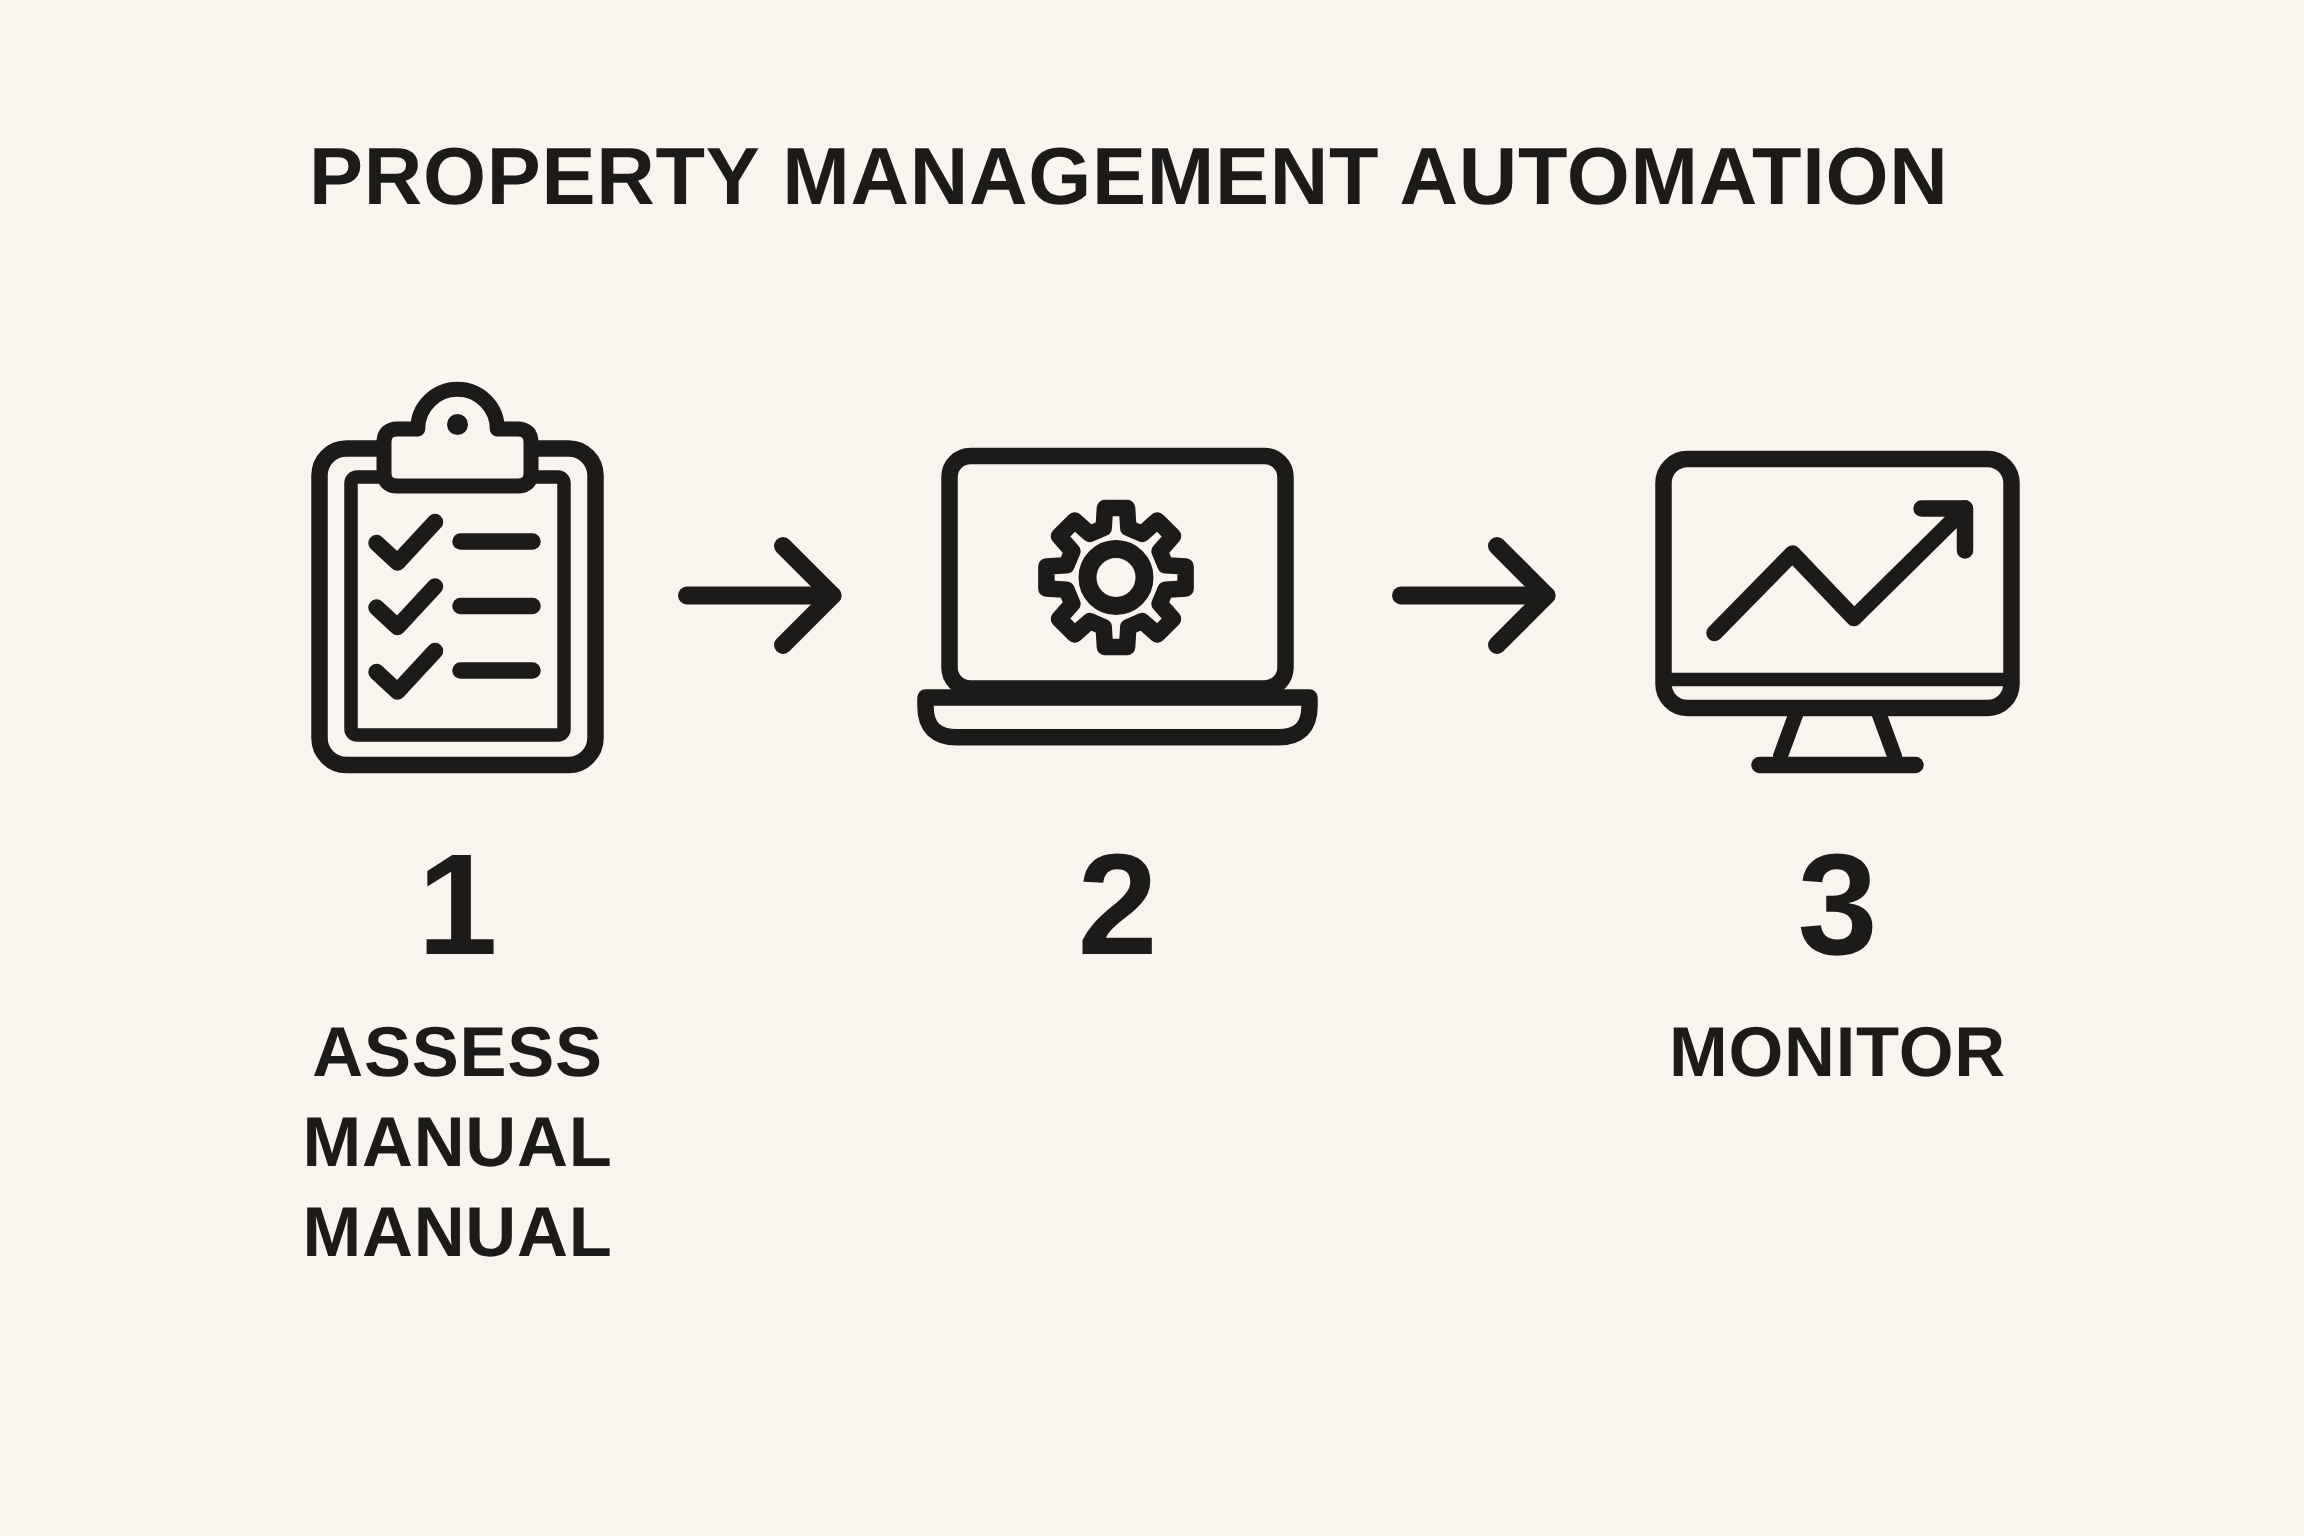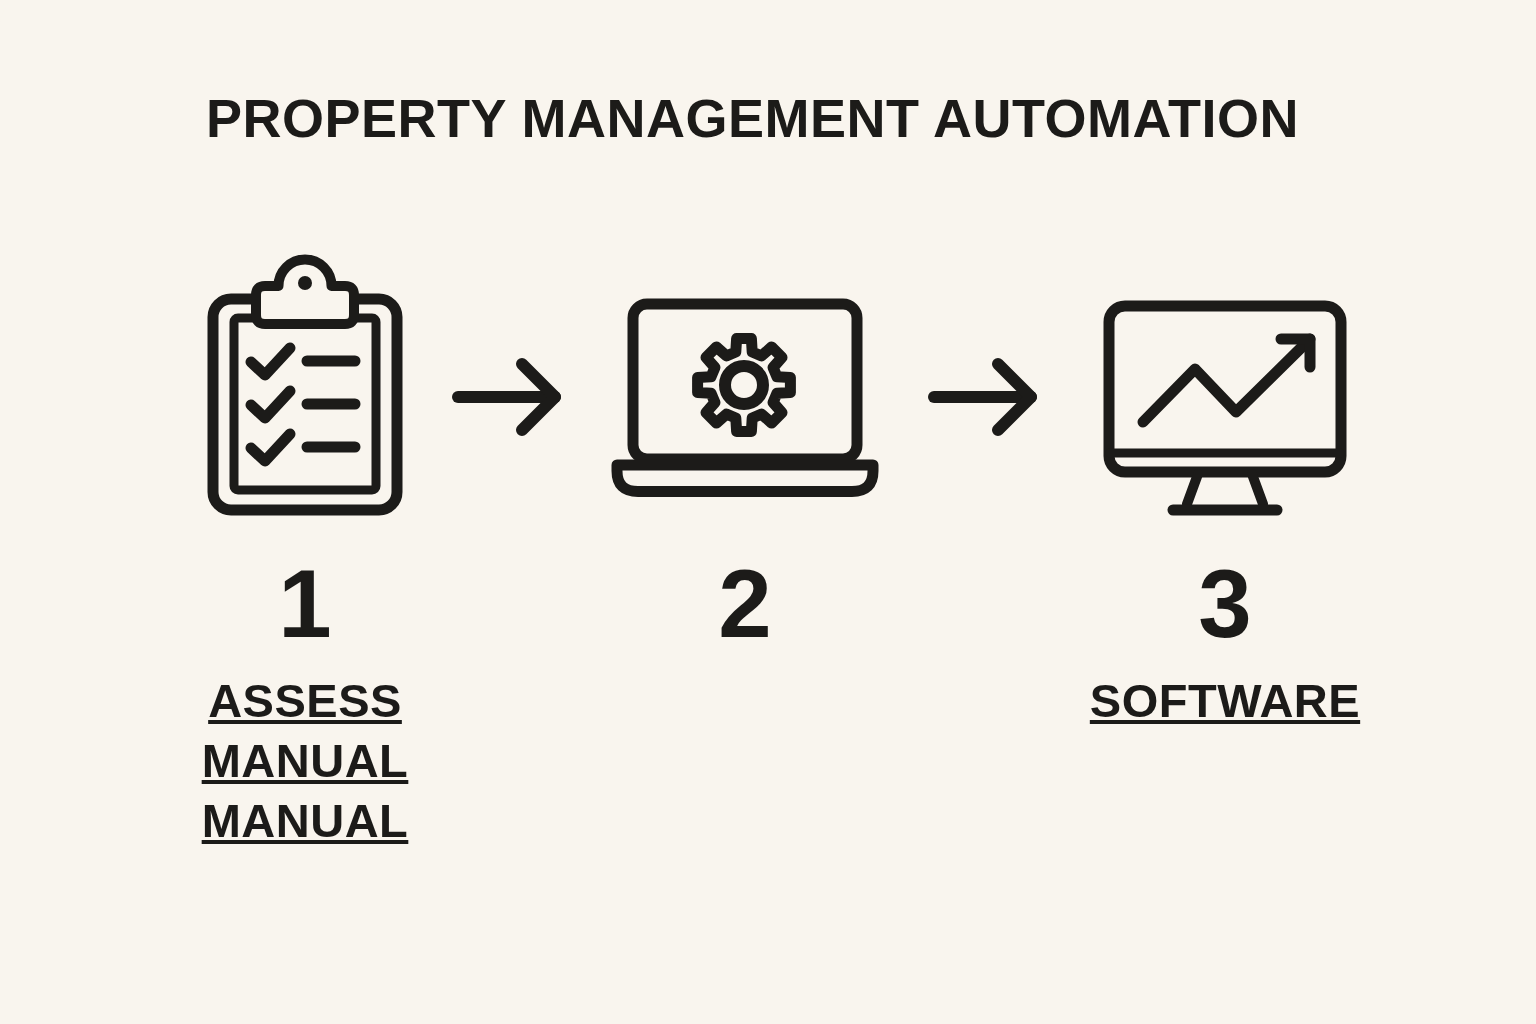--- a/index.html
+++ b/index.html
@@ -26,21 +26,21 @@
   .connector      { width:112px; height:92px; top:351px; }
   .c1 { left:452px; }
   .c2 { left:928px; }
 
   .step-number {
     position:absolute; top:556px; width:400px; text-align:center;
     font-size:96px; font-weight:bold; line-height:1;
   }
   .step-label {
     position:absolute; top:671px; width:400px; text-align:center;
-    font-size:47px; font-weight:bold; line-height:60px; letter-spacing:0.5px;text-decoration:underline;
+    font-size:47px; font-weight:bold; line-height:60px; letter-spacing:0.5px;
   }
   .col1 { left:105px; } .col2 { left:545px; } .col3 { left:1025px; }
 </style>
 </head>
 <body>
 
 <div class="canvas">
 
   <h1 class="title">PROPERTY MANAGEMENT AUTOMATION</h1>
 
@@ -95,16 +95,16 @@
   <div class="step-number col1">1</div>
   <div class="step-number col2">2</div>
   <div class="step-number col3">3</div>
 
   <div class="step-label col1">
     <div>ASSESS</div>
     <div>MANUAL</div>
     <div>MANUAL</div>
   </div>
   <div class="step-label col3">
-    <div>SOFTWARE</div>
+    <div>MONITOR</div>
   </div>
 
 </div>
 
 </body></html>

